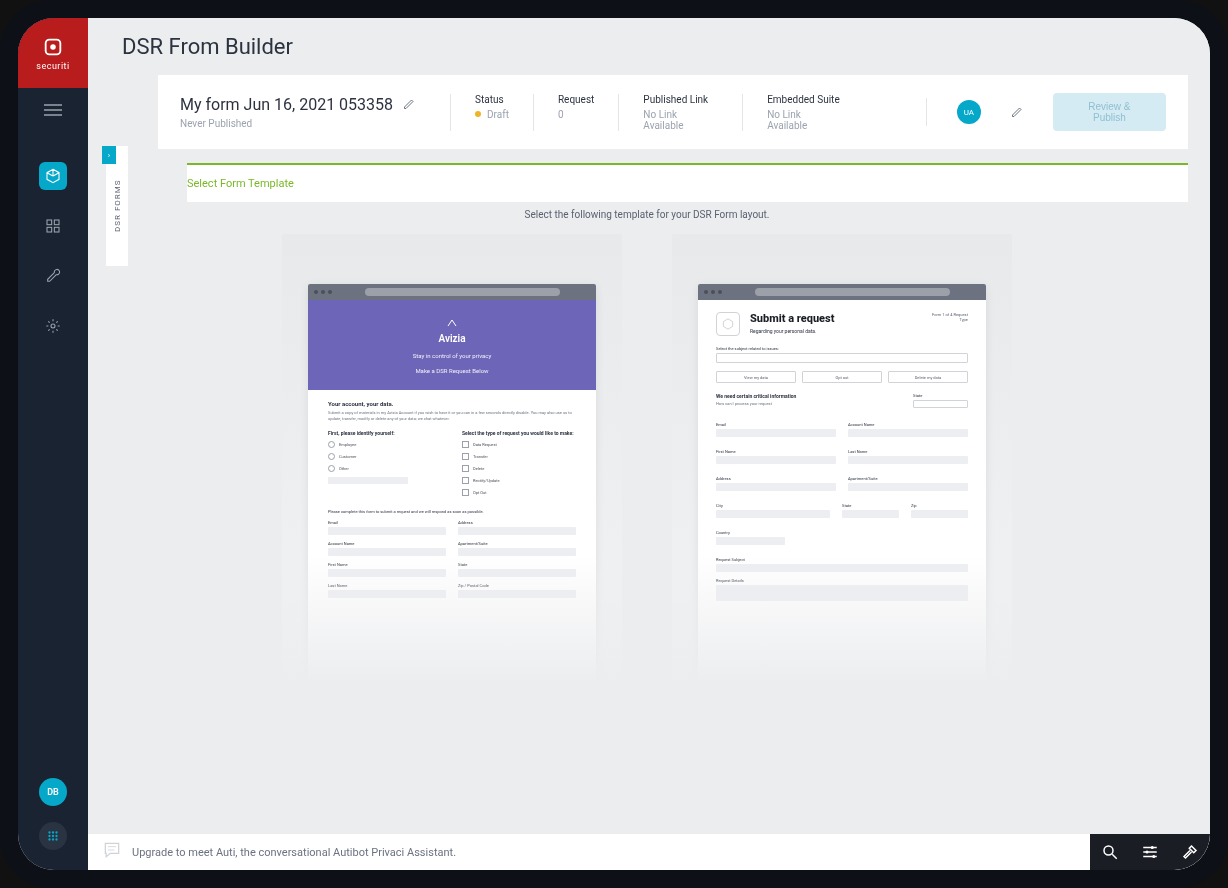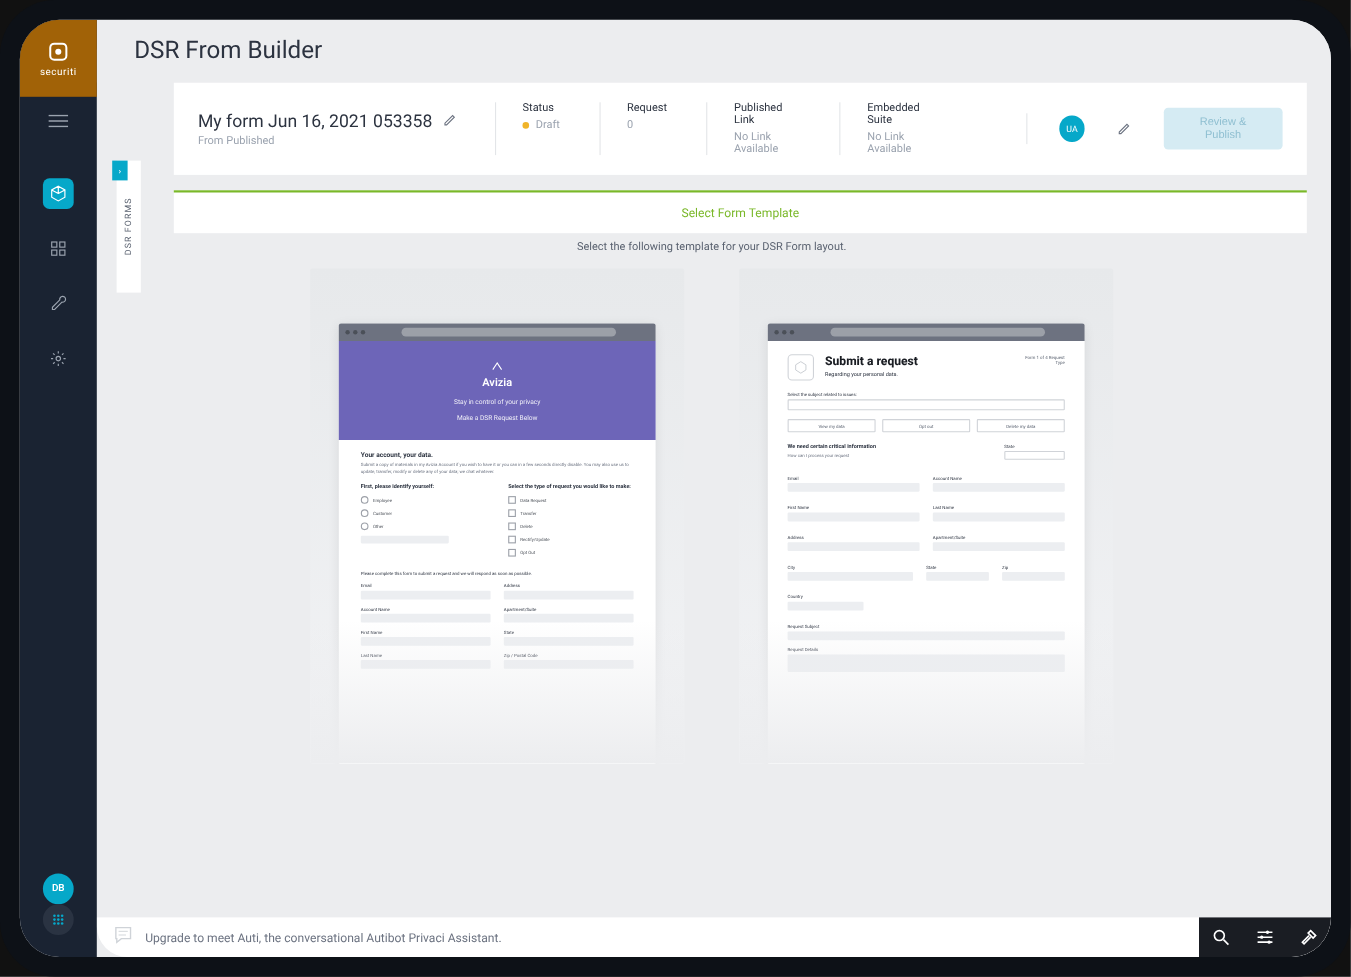--- a/index.html
+++ b/index.html
@@ -32,21 +32,21 @@
   width: 70px;
   background: #1a2332;
   display: flex;
   flex-direction: column;
   align-items: center;
   position: relative;
 }
 .brand {
   width: 70px;
   height: 70px;
-  background: #a16207;
+  background: #b91c1c;
   display: flex;
   flex-direction: column;
   align-items: center;
   justify-content: center;
   color: #fff;
   font-size: 9px;
   letter-spacing: 0.5px;
 }
 .brand svg { margin-bottom: 3px; }
 .menu-toggle {
@@ -78,41 +78,41 @@
   background: #06a8c9;
   border-radius: 6px;
   color: #fff;
 }
 .sidebar-bottom {
   position: absolute;
   bottom: 20px;
   display: flex;
   flex-direction: column;
   align-items: center;
+  gap: 16px;
 }
 .avatar-chip {
   width: 28px;
   height: 28px;
   border-radius: 50%;
   background: #06a8c9;
   color: #fff;
   font-size: 9px;
   font-weight: 600;
   display: flex;
   align-items: center;
   justify-content: center;
 }
 
 .main {
   flex: 1;
   display: flex;
   flex-direction: column;
   overflow: hidden;
   position: relative;
-  border-radius: 28px;
 }
 .page-title {
   padding: 16px 34px;
   font-size: 22px;
   color: #2c3340;
   font-weight: 400;
   background: #ecedef;
 }
 .content {
   padding: 0 22px 0 18px;
@@ -126,21 +126,21 @@
   padding: 18px 22px;
   display: flex;
   align-items: center;
   gap: 30px;
 }
 .form-name-block { flex: 0 0 auto; min-width: 240px; }
 .form-name-row { display: flex; align-items: center; gap: 10px; font-size: 16px; color: #2c3340; }
 .form-sub { font-size: 10px; color: #9ba3af; margin-top: 4px; }
 .meta-group {
   display: flex;
-  gap: 12px;
+  gap: 0;
 }
 .meta-item {
   border-left: 1px solid #e3e5e8;
   padding: 0 24px;
   display: flex;
   flex-direction: column;
   gap: 4px;
 }
 .meta-label { font-size: 10px; color: #2c3340; }
 .meta-value { font-size: 10px; color: #9ba3af; display: flex; align-items: center; gap: 6px; }
@@ -195,25 +195,26 @@
 
 .tab-row {
   display: flex;
   gap: 8px;
   margin-left: 52px;
   margin-top: 14px;
 }
 .tab {
   flex: 1;
   background: #fff;
-  text-align: center;
+  text-align: left;
   padding: 12px 0;
   font-size: 11px;
   color: #9ba3af;
   cursor: pointer;
+  margin-left: 29px;
 }
 .tab.active {
   color: #7ab829;
   border-top: 2px solid #7ab829;
 }
 .template-instruction {
   text-align: center;
   font-size: 10px;
   color: #5a6270;
   margin-top: 7px;
@@ -400,21 +401,21 @@
         <div class="info-bar">
           <div class="form-name-block">
             <div class="form-name-row">
               <span>My form Jun 16, 2021 053358</span>
               <span class="pencil-edit">
                 <svg width="12" height="12" viewBox="0 0 24 24">
                     <path d="M3 21 L6 21 L20 7 L17 4 L3 18 Z" fill="none" stroke="currentColor" stroke-width="2"></path>
                   </svg>
               </span>
             </div>
-            <div class="form-sub">From Published</div>
+            <div class="form-sub">Never Published</div>
           </div>
           <div class="meta-group">
             <div class="meta-item">
               <div class="meta-label">Status</div>
               <div class="meta-value">
                   <span class="dot-draft"></span>
                   <span>Draft</span>
                 </div>
             </div>
             <div class="meta-item">

